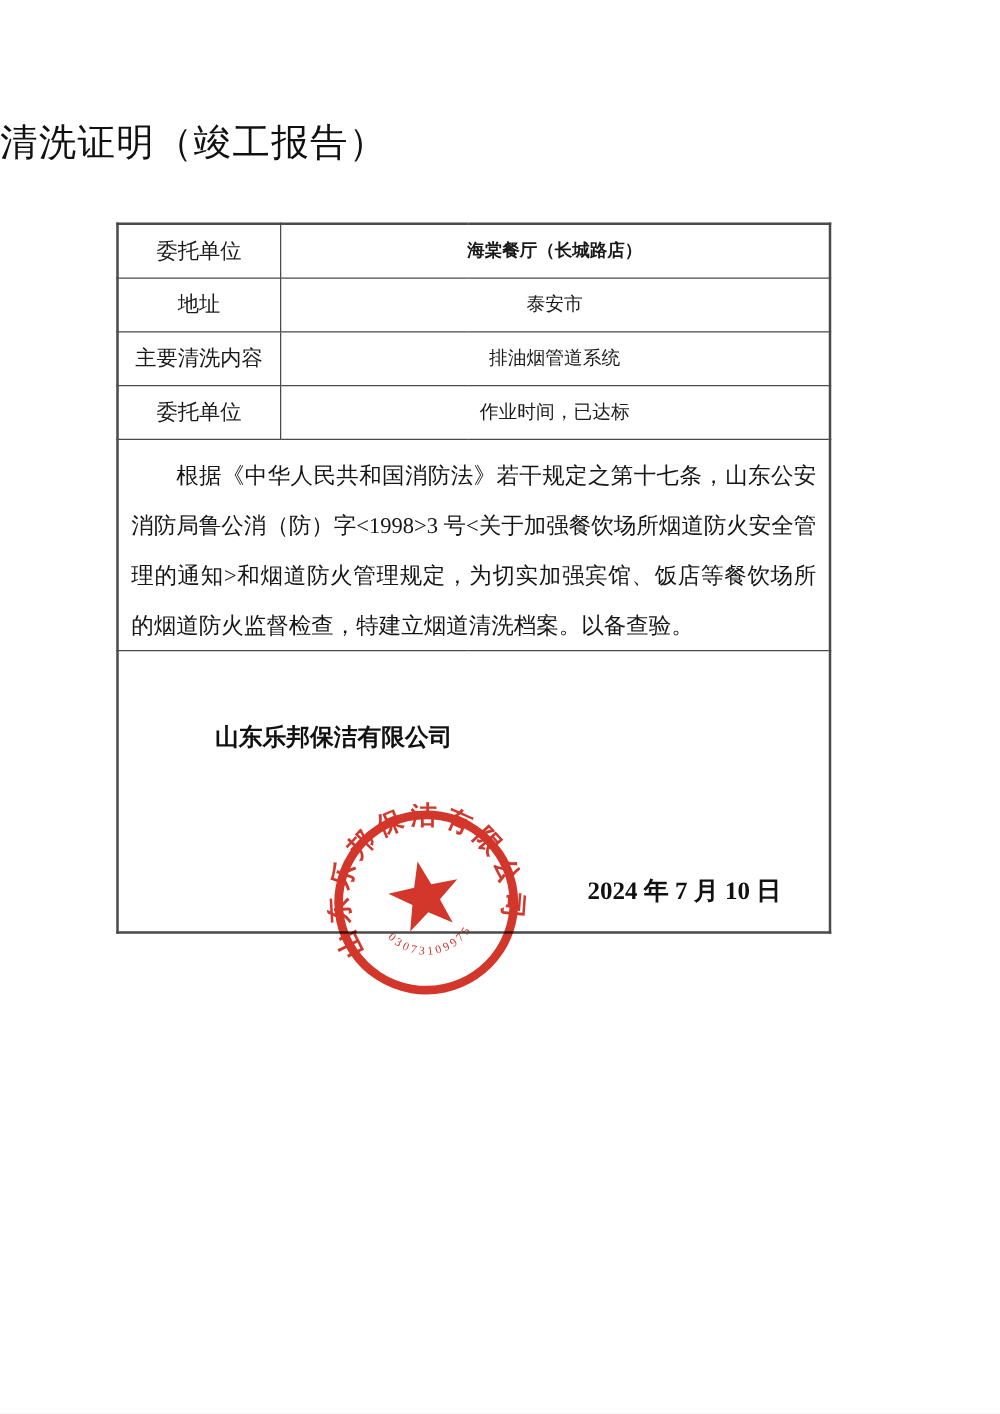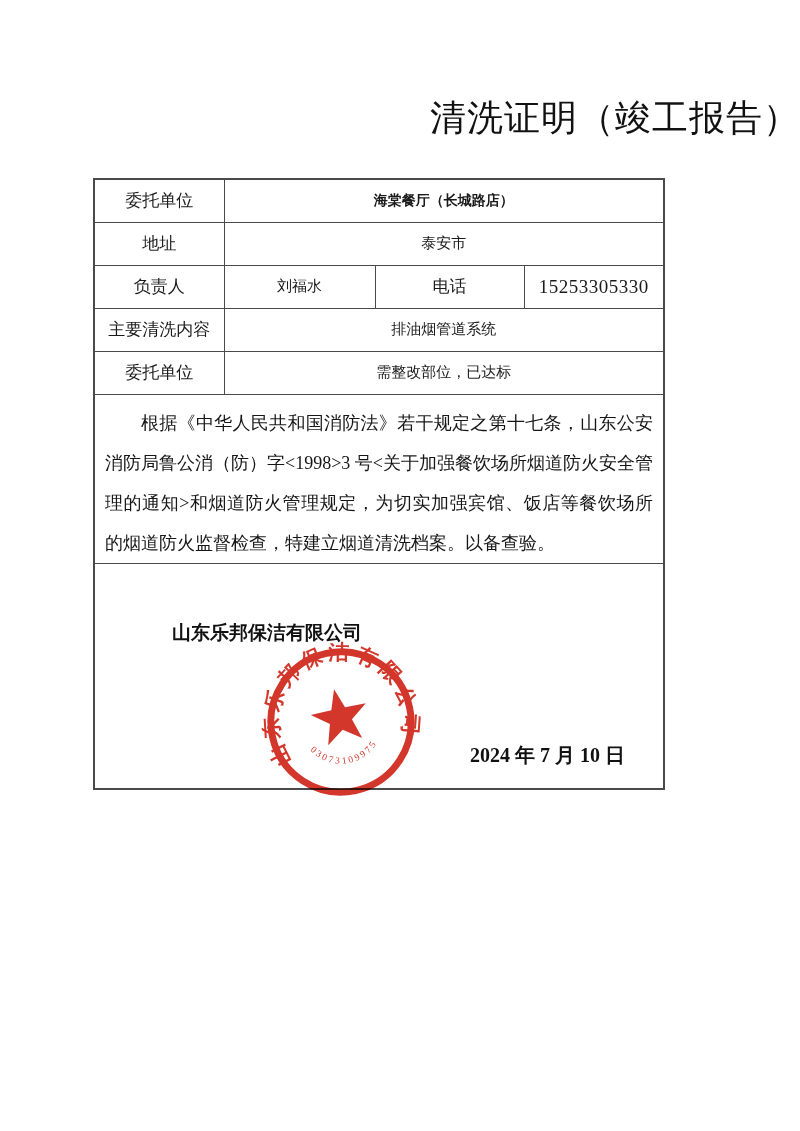--- a/index.html
+++ b/index.html
@@ -14,22 +14,22 @@
     height: 1131px;
     margin: 0 auto;
     background: #ffffff;
     overflow: hidden;
   }
   .doc-title {
     position: absolute;
     top: 94px;
     left: 0;
     width: 100%;
-    text-align: right;
-    font-size: 36px;
+    text-align: left;
+    font-size: 30px;
     font-weight: normal;
     letter-spacing: 1px;
     color: #111;
   }
   table.cert-table {
     position: absolute;
     left: 93px;
     top: 178px;
     width: 570px;
     border-collapse: collapse;
@@ -115,32 +115,26 @@
     <tbody>
         <tr class="data-row">
       <td>委托单位</td>
       <td class="value-bold" colspan="3">海棠餐厅（长城路店）</td>
     </tr>
     <tr class="data-row">
       <td>地址</td>
       <td class="value" colspan="3">泰安市</td>
     </tr>
     <tr class="data-row">
-      <td>负责人</td>
-      <td class="value">刘福水</td>
-      <td>电话</td>
-      <td class="value-phone">15253305330</td>
-    </tr>
-    <tr class="data-row">
       <td>主要清洗内容</td>
       <td class="value" colspan="3">排油烟管道系统</td>
     </tr>
     <tr class="data-row">
       <td>委托单位</td>
-      <td class="value" colspan="3">需整改部位，已达标</td>
+      <td class="value" colspan="3">作业时间，已达标</td>
     </tr>
     <tr>
       <td class="notice-cell" colspan="4">
         <div class="notice-text">根据《中华人民共和国消防法》若干规定之第十七条，山东公安消防局鲁公消（防）字&lt;1998&gt;3 号&lt;关于加强餐饮场所烟道防火安全管理的通知&gt;和烟道防火管理规定，为切实加强宾馆、饭店等餐饮场所的烟道防火监督检查，特建立烟道清洗档案。以备查验。</div>
       </td>
     </tr>
     <tr>
       <td class="signature-cell" colspan="4">
         <div class="signature-company">山东乐邦保洁有限公司</div>
         <div class="signature-date">2024 年 7 月 10 日</div>

